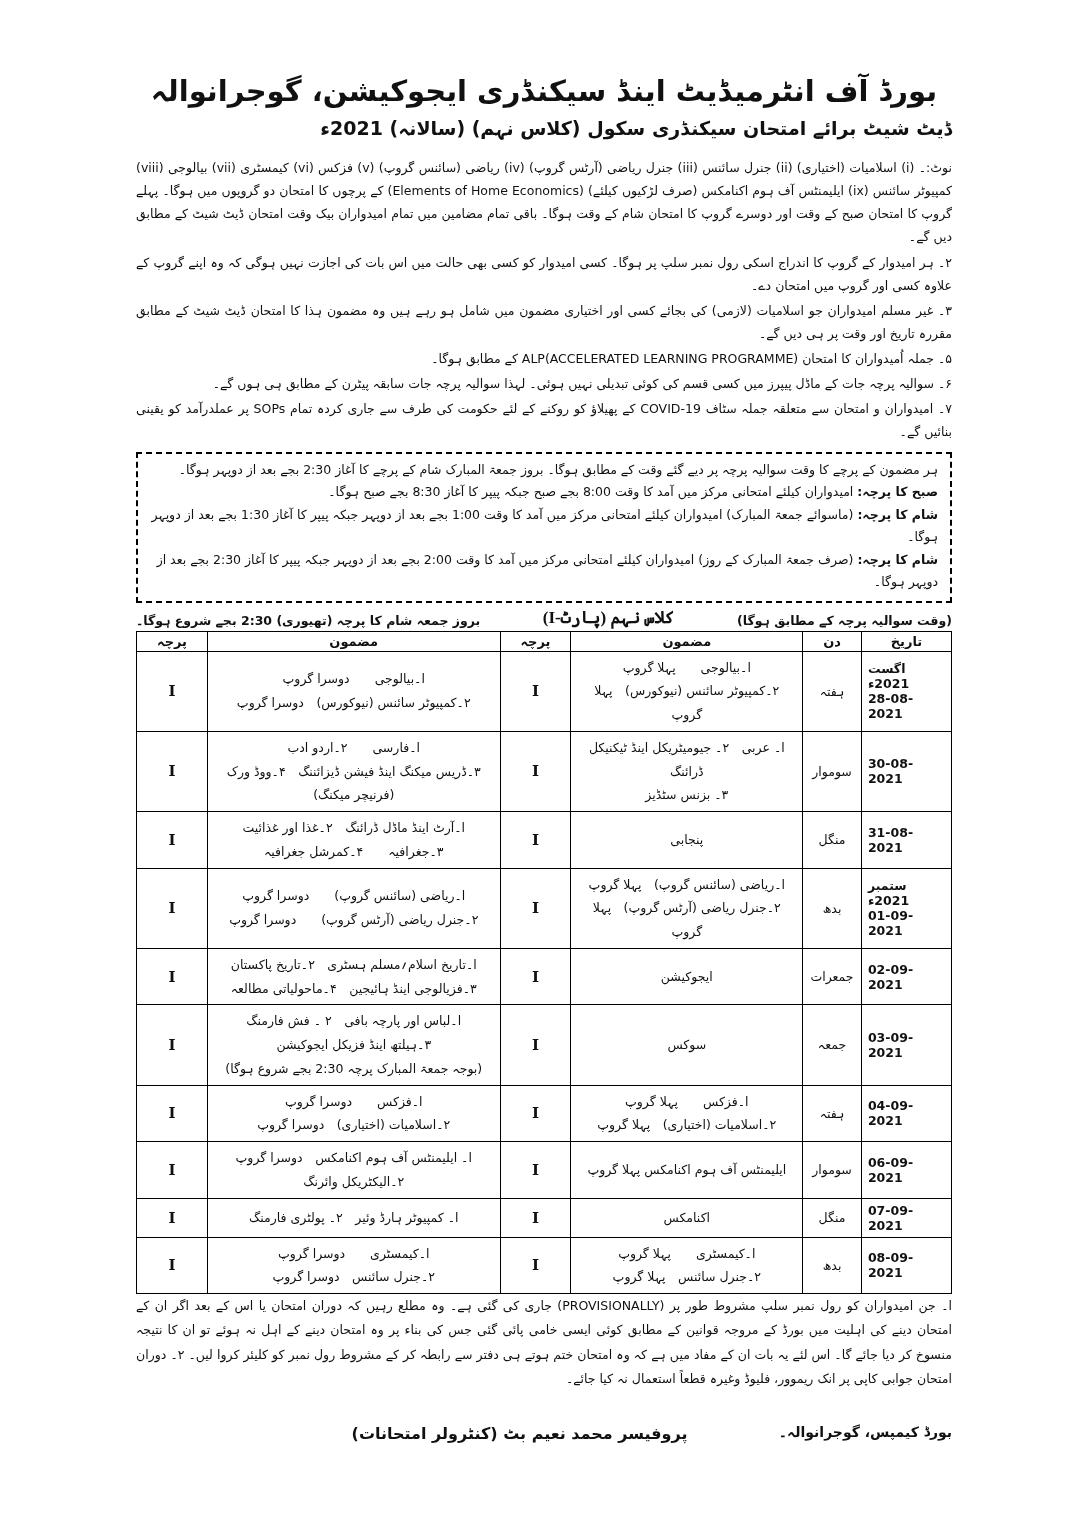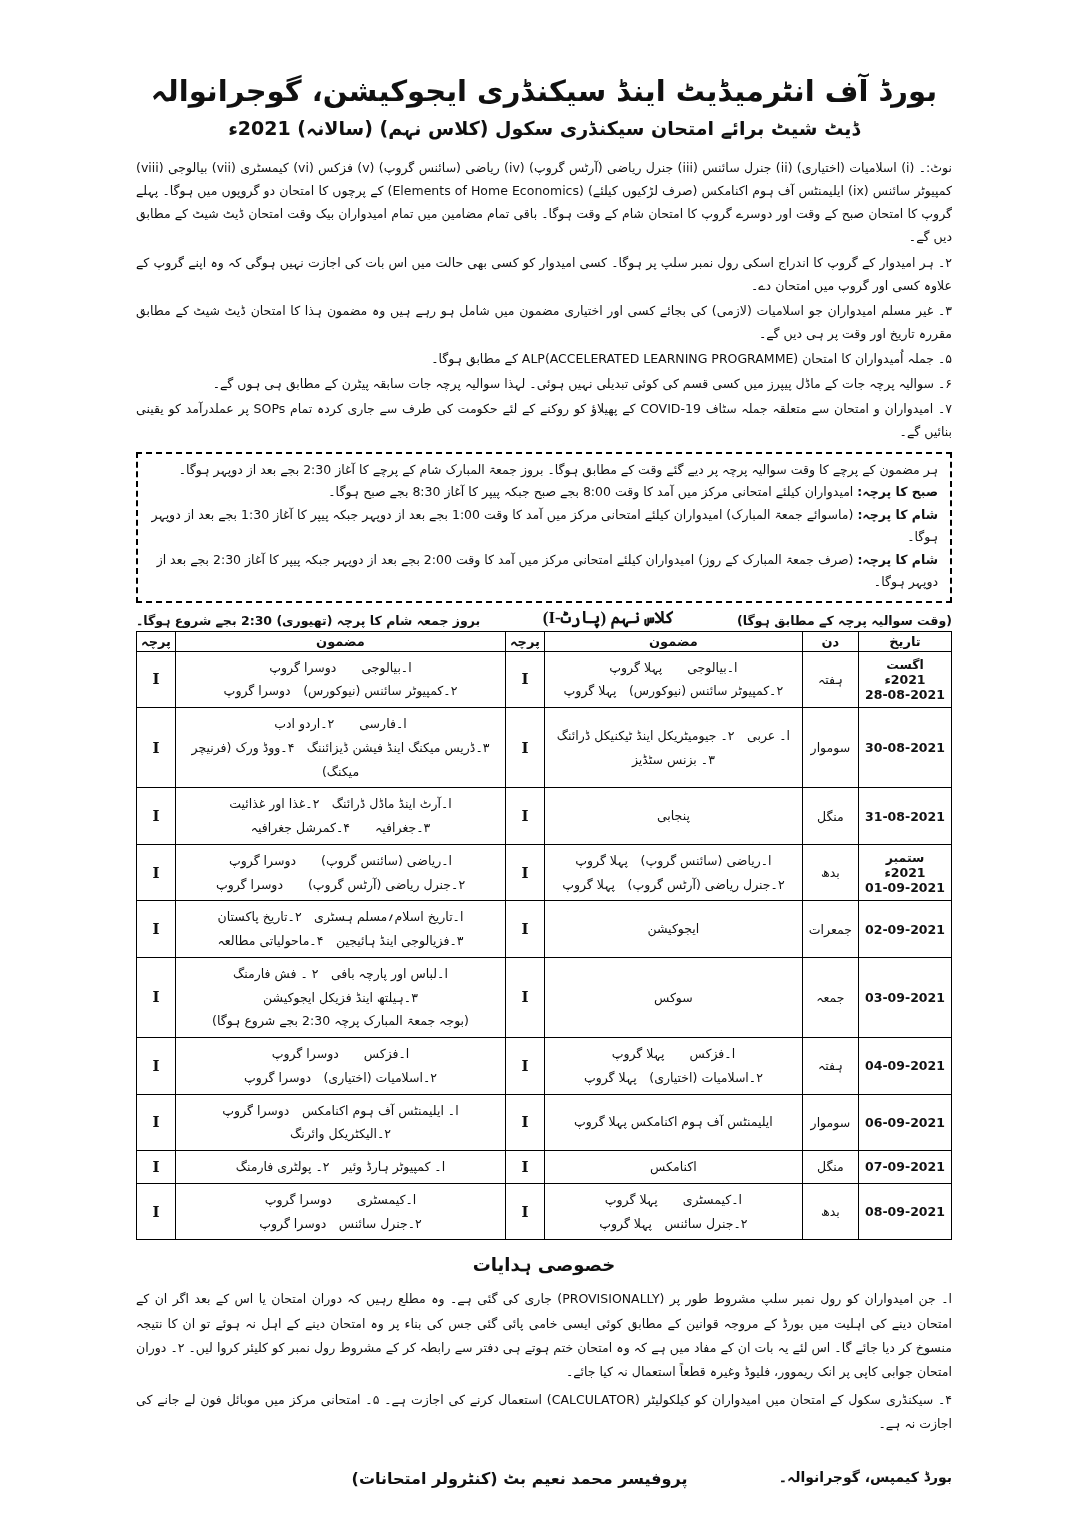--- a/index.html
+++ b/index.html
@@ -11,21 +11,21 @@
     direction:rtl;
   }
   .page {
     width:1086px; min-height:1536px;
     padding:70px 134px 40px 136px;
     background:#fff;
   }
   
   .doc-header { text-align:center; margin-bottom:14px; }
   .doc-title  { font-size:29px; font-weight:bold; line-height:1.5; }
-  .doc-subtitle { font-size:19px; font-weight:bold; line-height:1.5; }
+  .doc-subtitle { font-size:19px; font-weight:bold; line-height:1.5;text-align:right; }
   
   .notes { font-size:12.5px; line-height:1.85; text-align:justify; }
   .notes p { margin-bottom:2px; }
   
   .timing-box {
     border:2.5px dashed #000;
     margin:8px 0 4px 0;
     padding:5px 12px 7px 12px;
     font-size:12.5px; line-height:1.8;
   }
@@ -37,22 +37,22 @@
   }
   .class-line .center-t { font-size:17px;font-family:Liberation Serif, serif; }
   
   table.datesheet {
     width:100%; border-collapse:collapse; direction:rtl;
     font-size:12.5px;
   }
   table.datesheet th, table.datesheet td {
     border:1.6px solid #000; padding:4px 6px; vertical-align:middle;
   }
-  table.datesheet th { font-weight:bold; font-size:13px; padding:2px 4px; }
-  td.c-date { width:11.5%; text-align:center; font-weight:bold; white-space:pre-line; font-size:12.5px; }
+  table.datesheet th { font-weight:bold; font-size:13px; padding:2px 20px; }
+  td.c-date { width:11.5%; text-align:left; font-weight:bold; white-space:pre-line; font-size:12.5px; }
   td.c-day  { width:6%;  text-align:center; }
   td.c-subj1{ width:32%; text-align:center; white-space:pre-line; line-height:1.9; }
   td.c-subj2{ width:41%; text-align:center; white-space:pre-line; line-height:1.9; }
   td.c-paper{ width:4%;  text-align:center; font-weight:bold; font-size:15px; font-family:"DejaVu Serif", serif; }
   
   .special-heading { text-align:center; font-size:18px; font-weight:bold; margin:14px 0 12px 0; }
   .special { font-size:12.5px; line-height:1.95; text-align:justify; }
   .special p { margin-bottom:3px; }
   
   .footer { display:flex; margin-top:26px; direction:rtl; }
@@ -206,25 +206,23 @@
         <td class="c-subj1">ا۔کیمسٹری  پہلا گروپ
 ۲۔جنرل سائنس پہلا گروپ</td>
         <td class="c-paper">I</td>
         <td class="c-subj2">ا۔کیمسٹری  دوسرا گروپ
 ۲۔جنرل سائنس دوسرا گروپ</td>
         <td class="c-paper">I</td>
       </tr>
     </tbody>
   </table>
 
-  <div class="special-heading">خصوصی ہدایات</div>
 
   <div class="special">
     <p>ا۔ جن امیدواران کو رول نمبر سلپ مشروط طور پر (PROVISIONALLY) جاری کی گئی ہے۔ وہ مطلع رہیں کہ دوران امتحان یا اس کے بعد اگر ان کے امتحان دینے کی اہلیت میں بورڈ کے مروجہ قوانین کے مطابق کوئی ایسی خامی پائی گئی جس کی بناء پر وہ امتحان دینے کے اہل نہ ہوئے تو ان کا نتیجہ منسوخ کر دیا جائے گا۔ اس لئے یہ بات ان کے مفاد میں ہے کہ وہ امتحان ختم ہوتے ہی دفتر سے رابطہ کر کے مشروط رول نمبر کو کلیئر کروا لیں۔ ۲۔ دوران امتحان جوابی کاپی پر انک ریموور، فلیوڈ وغیرہ قطعاً استعمال نہ کیا جائے۔</p>
-    <p>۴۔ سیکنڈری سکول کے امتحان میں امیدواران کو کیلکولیٹر (CALCULATOR) استعمال کرنے کی اجازت ہے۔ ۵۔ امتحانی مرکز میں موبائل فون لے جانے کی اجازت نہ ہے۔</p>
   </div>
 
   <div class="footer">
     <div class="campus-block">
       <div>بورڈ کیمپس، گوجرانوالہ۔</div>
 
     </div>
     <div class="sign-block">
       <div class="sign-name">پروفیسر محمد نعیم بٹ (کنٹرولر امتحانات)</div>
 

